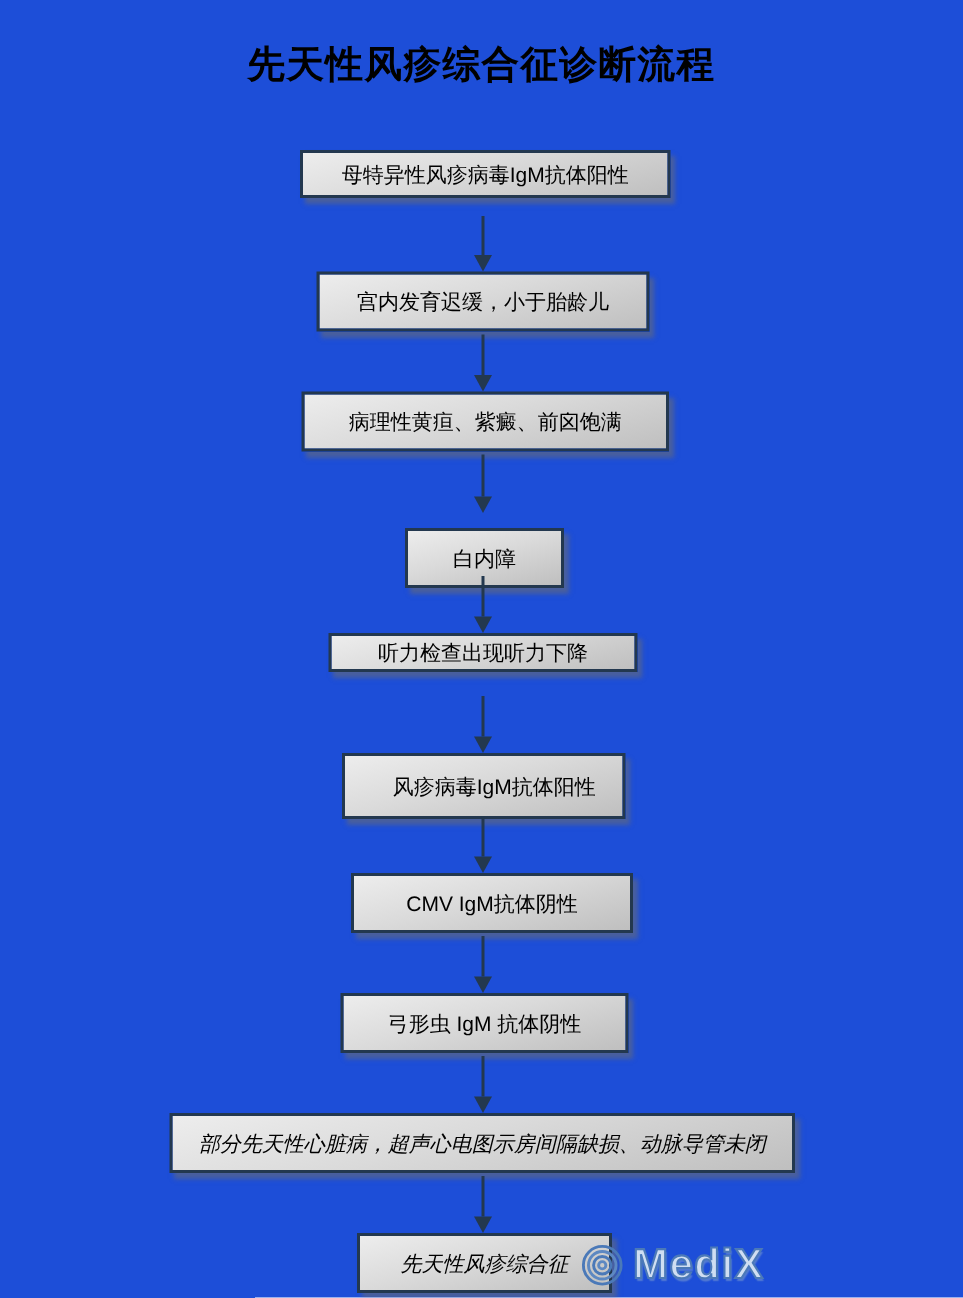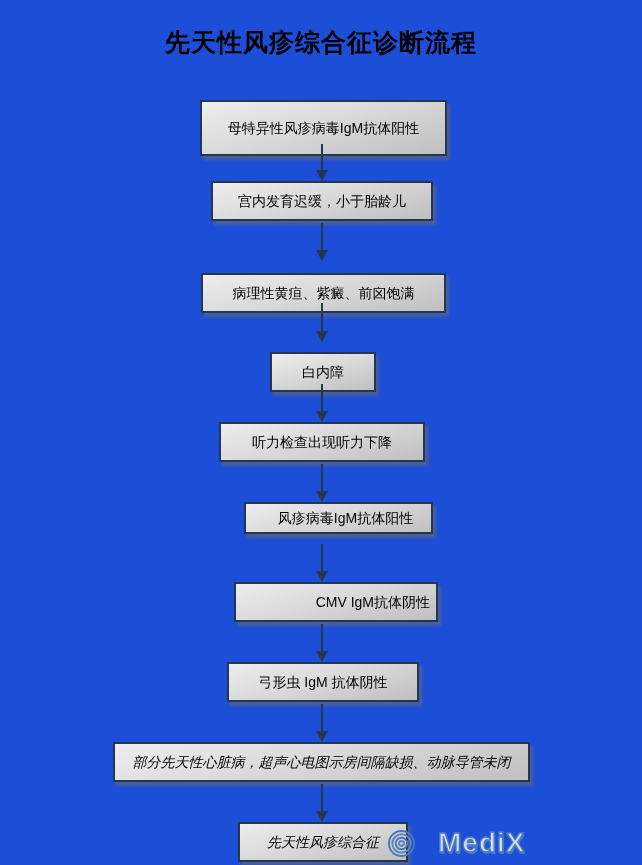--- a/index.html
+++ b/index.html
@@ -35,27 +35,27 @@
     align-items: center;
     justify-content: center;
     text-align: center;
     font-size: 14px;
     color: #000000;
     line-height: 1.2;
     padding: 2px 6px;
   }
 
   
-  .node-1  { left: 200px; top: 100px; width: 247px; height: 56px; }
+  .node-1  { left: 200px; top: 100px; width: 247px; height: 32px; }
   .node-2  { left: 211px; top: 181px; width: 222px; height: 40px; }
-  .node-3  { left: 201px; top: 261px; width: 245px; height: 40px; margin-top: 12px; }
+  .node-3  { left: 201px; top: 261px; width: 245px; height: 40px; }
   .node-4  { left: 270px; top: 342px; width: 106px; height: 40px; margin-top: 10px; }
-  .node-5  { left: 219px; top: 422px; width: 206px; height: 40px; }
-  .node-6  { left: 244px; top: 502px; width: 189px; height: 32px; padding-left: 20px; }
-  .node-7  { left: 234px; top: 582px; width: 204px; height: 40px; justify-content: flex-end; }
+  .node-5  { left: 219px; top: 422px; width: 206px; height: 26px; }
+  .node-6  { left: 228px; top: 502px; width: 189px; height: 44px; padding-left: 20px; }
+  .node-7  { left: 234px; top: 582px; width: 188px; height: 40px; }
   .node-8  { left: 227px; top: 662px; width: 192px; height: 40px; }
   .node-9  { left: 113px; top: 742px; width: 417px; height: 40px; font-style: italic; }
   .node-10 { left: 238px; top: 822px; width: 170px; height: 40px; font-style: italic; }
 
   .arrow {
     position: absolute;
     left: 321px;
     width: 2px;
     background: #23384f;
   }
@@ -80,21 +80,21 @@
   .arrow-7 { top: 624px; height: 27px; }
   .arrow-8 { top: 704px; height: 27px; }
   .arrow-9 { top: 784px; height: 27px; }
 
   .watermark {
     position: absolute;
     left: 387px;
     top: 827px;
     display: flex;
     align-items: center;
-    gap: 22px;
+    gap: 6px;
   }
   .wm-symbol { width: 29px; height: 29px; display: block; }
   .wm-text {
     font-size: 28px;
     font-weight: bold;
     letter-spacing: 1px;
     color: #cfdef2;
     -webkit-text-stroke: 1.4px #4b79b8;
     text-shadow: 1px 2px 1px rgba(130, 160, 205, 0.55);
   }

